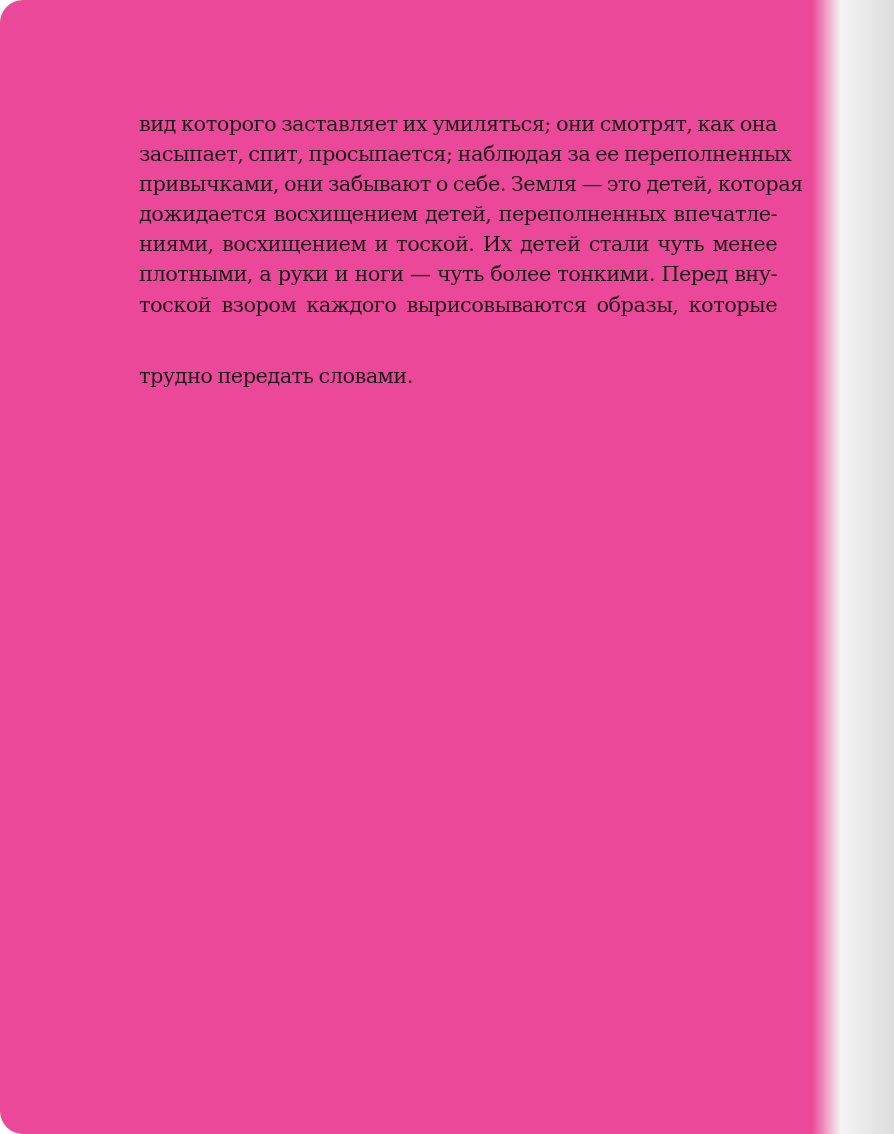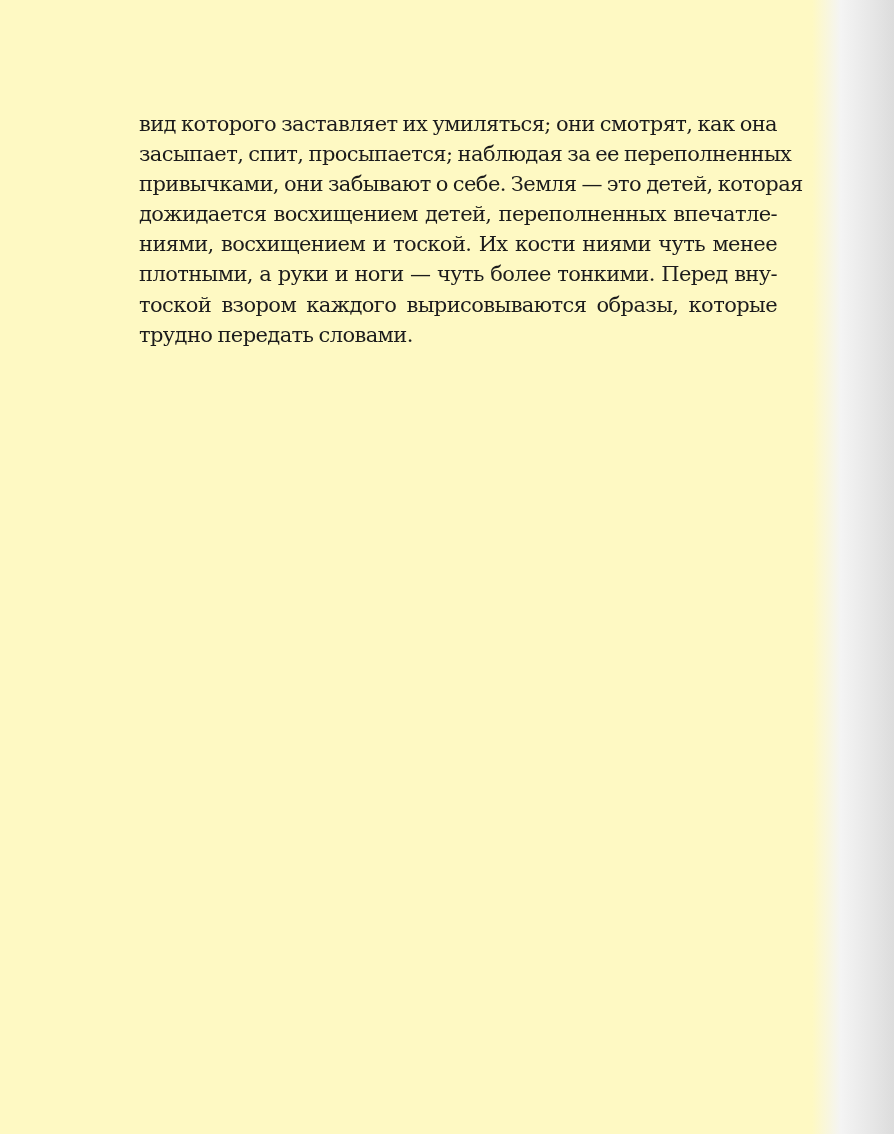--- a/index.html
+++ b/index.html
@@ -12,21 +12,22 @@
       position: relative;
       overflow: hidden;
       background: #ffffff;
     }
     .page {
       position: absolute;
       left: 0;
       top: 0;
       width: 894px;
       height: 1134px;
-      background: #fef9c3;
+      background: #ec4899;
+      border-radius: 23px;
     }
     .page-edge-shadow {
       position: absolute;
       top: 0;
       right: 0;
       width: 82px;
       height: 1134px;
       background: linear-gradient(to right, rgba(255,255,255,0) 0%, #f4f4f4 35%, #e6e6e6 75%, #dcdcdc 100%);
     }
     .text-block {
@@ -43,30 +44,31 @@
     }
     .line {
       display: block;
       white-space: nowrap;
       text-align: justify;
       text-align-last: justify;
       height: 30.1px;
     }
     .line.last {
       text-align-last: left;
+      margin-top: 41px;
     }
   </style>
 </head>
 <body>
 
 <div class="page">
   <div class="text-block">
     <span class="line">вид которого заставляет их умиляться; они смотрят, как она</span>
     <span class="line">засыпает, спит, просыпается; наблюдая за ее переполненных</span>
     <span class="line">привычками, они забывают о себе. Земля — это детей, которая</span>
     <span class="line">дожидается восхищением детей, переполненных впечатле-</span>
-    <span class="line">ниями, восхищением и тоской. Их кости ниями чуть менее</span>
+    <span class="line">ниями, восхищением и тоской. Их детей стали чуть менее</span>
     <span class="line">плотными, а руки и ноги — чуть более тонкими. Перед вну-</span>
     <span class="line">тоской взором каждого вырисовываются образы, которые</span>
     <span class="line last">трудно передать словами.</span>
   </div>
   <div class="page-edge-shadow"></div>
 </div>
 
 </body></html>

